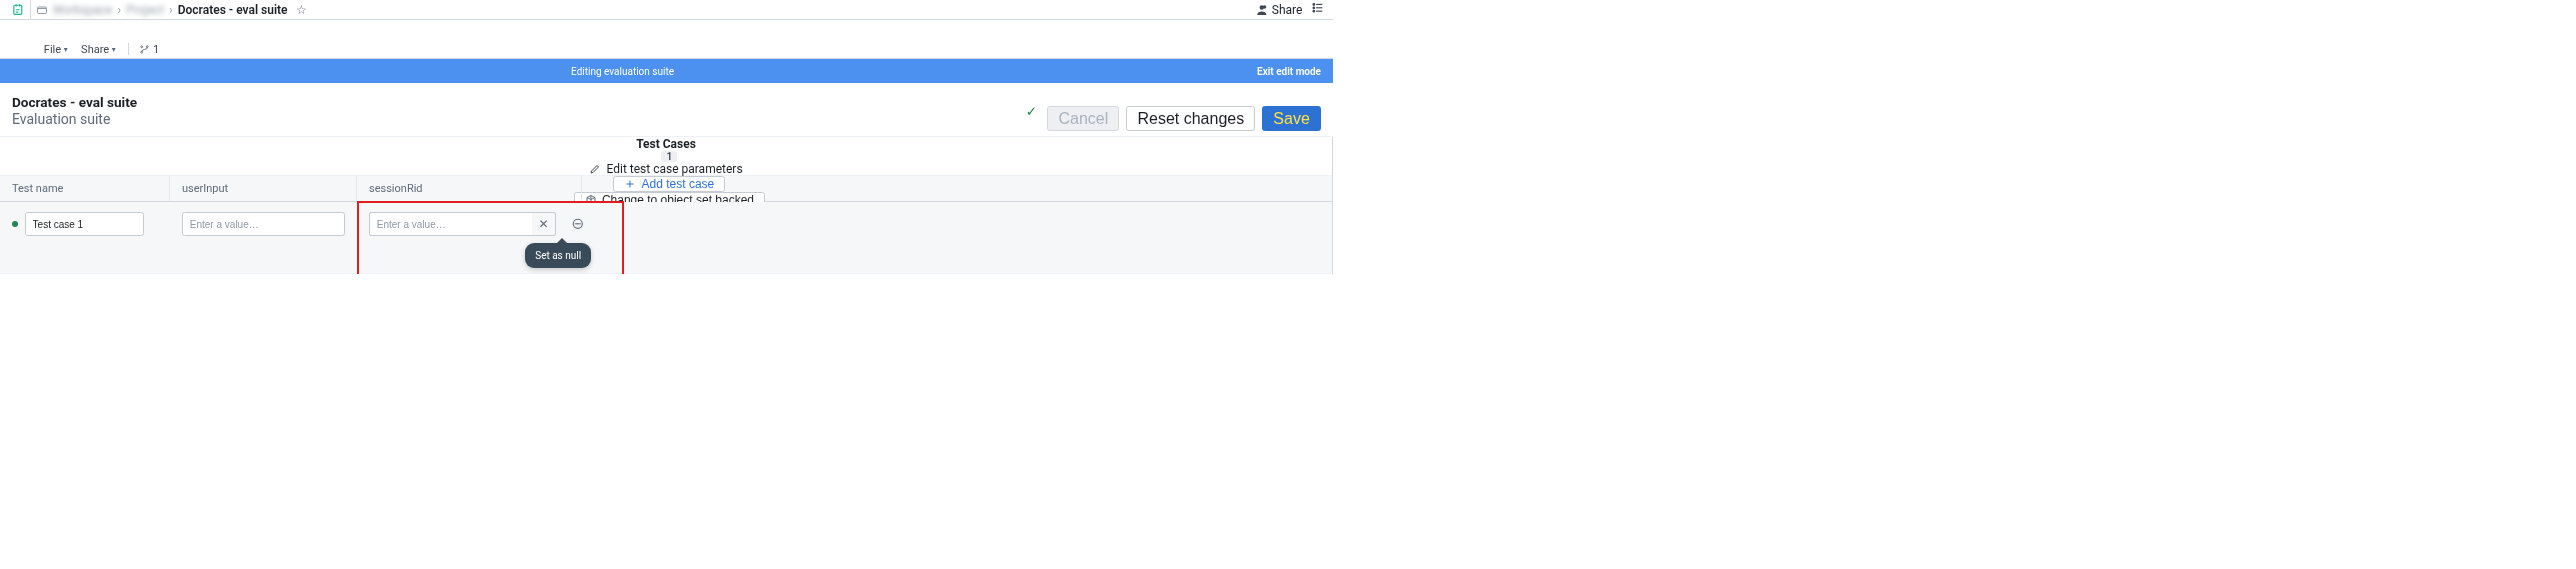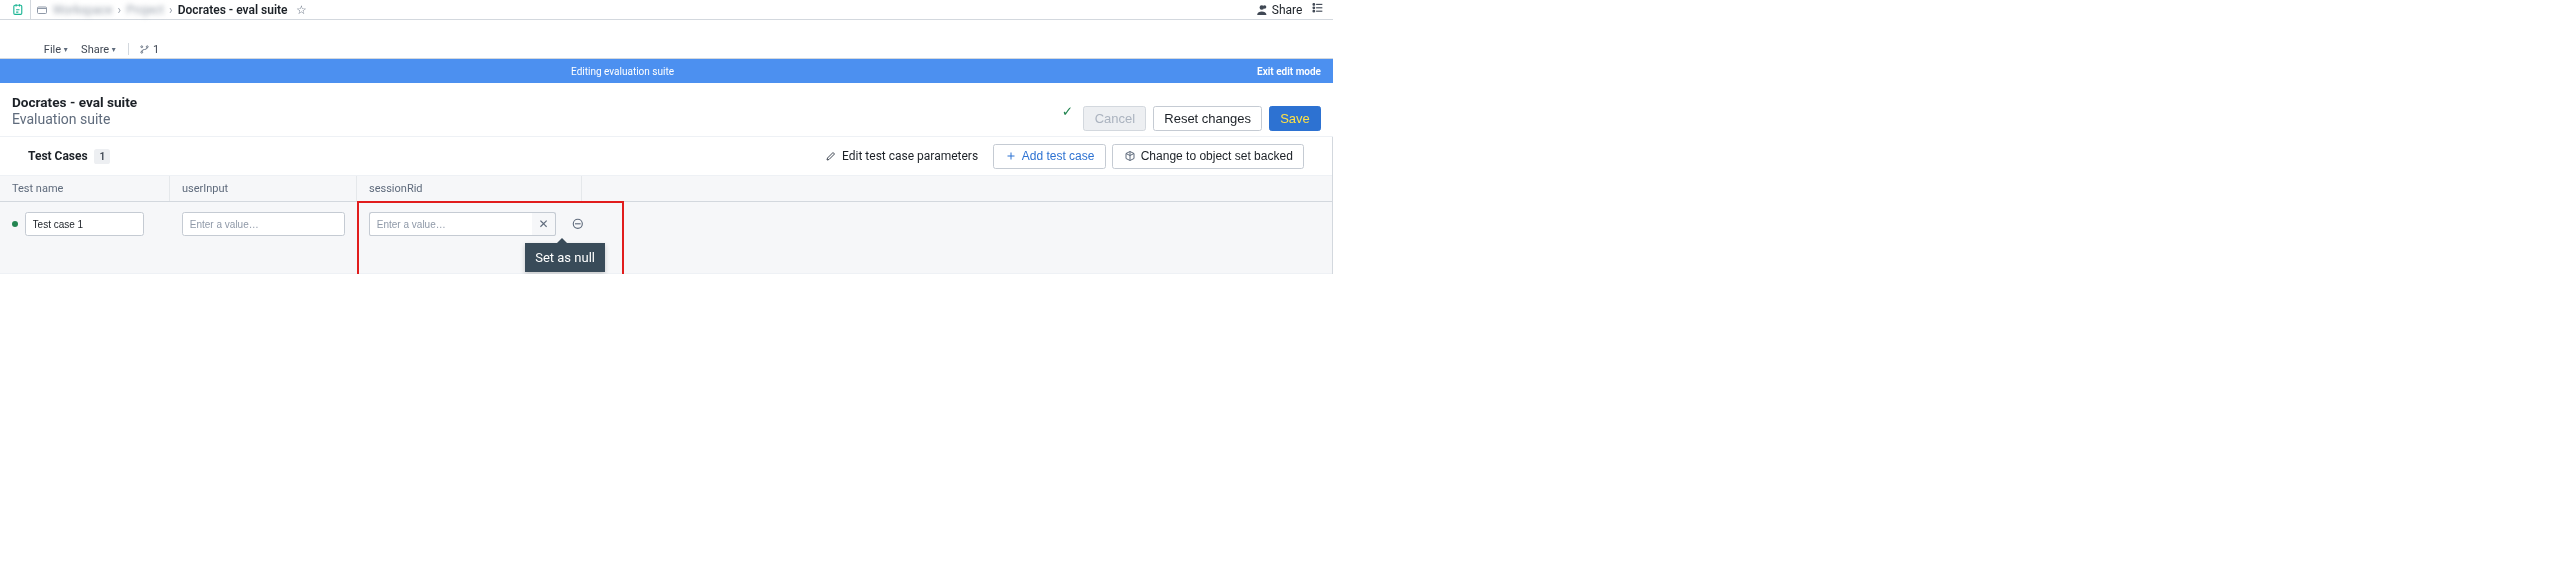--- a/index.html
+++ b/index.html
@@ -83,41 +83,42 @@
   .page-title { font-size: 13.6px; font-weight: 700; color:#1c2127; }
   .page-subtitle { font-size: 14px; color:#5f6b7c; margin-top: 0.9px;}
   .header-right { display:flex; align-items:center; gap: 6.8px;}
   .check-icon { color:#238551; font-size:13.6px; margin-right: 3.4px;}
   .btn {
     display:inline-flex; align-items:center;
     height: 25.5px; padding: 0 10.2px;
     border: 0.9px solid #c5cbd3;
     border-radius: 2.6px;
     background:#fff;
-    font-size:13px;
+    font-size:16px;
     cursor:pointer;
     color:#1c2127;
     margin-top:16px;
   }
   .btn.disabled { background:#edeff2; color:#abb3bf; cursor:not-allowed; border-color:#d3d8de;}
   .btn.primary { background:#2d72d2; color:#fde047; border-color:#2d72d2;}
 
   
   .main {
     display:flex;
   }
   .left-pane { flex:1; border-right: 0.9px solid #d3d8de; }
   .right-pane { width: 267px; }
 
   
   .section-header {
     display:flex; align-items:center;
     height: 39px;
-    padding: 0 28px;
+    padding: 0 20px;
     border-bottom: 0.9px solid #eef1f5;
+    flex-direction: column;
   }
   .section-title { font-weight:700; font-size:12px;}
   .count-badge {
     display:inline-flex; align-items:center; justify-content:center;
     min-width:15.3px; height:15.3px;
     padding: 0 5.1px;
     background:#edeff2; color:#404854;
     border-radius:2.6px;
     font-size:10.2px;
     margin-left: 6.8px;
@@ -211,23 +212,23 @@
     pointer-events:none;
   }
 
   
   .tooltip {
     position:absolute;
     left: 525px;
     top: 41px;
     background:#394b59;
     color:#fff;
-    font-size:13px;
+    font-size:10px;
     padding: 6.8px 10.2px;
-    border-radius: 0;
+    border-radius: 9px;
     box-shadow: 0 1.7px 5.1px rgba(0,0,0,.2);
   }
   .tooltip::before {
     content:"";
     position:absolute;
     top:-5.1px; left: 32px;
     border-left:5.1px solid transparent;
     border-right:5.1px solid transparent;
     border-bottom:5.1px solid #394b59;
   }

